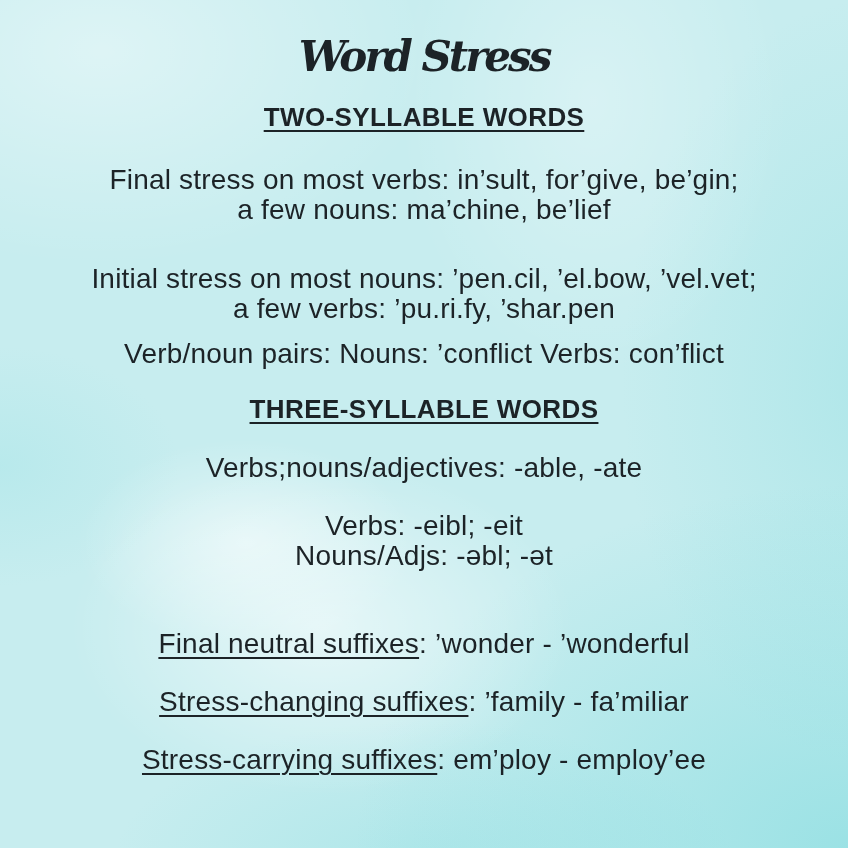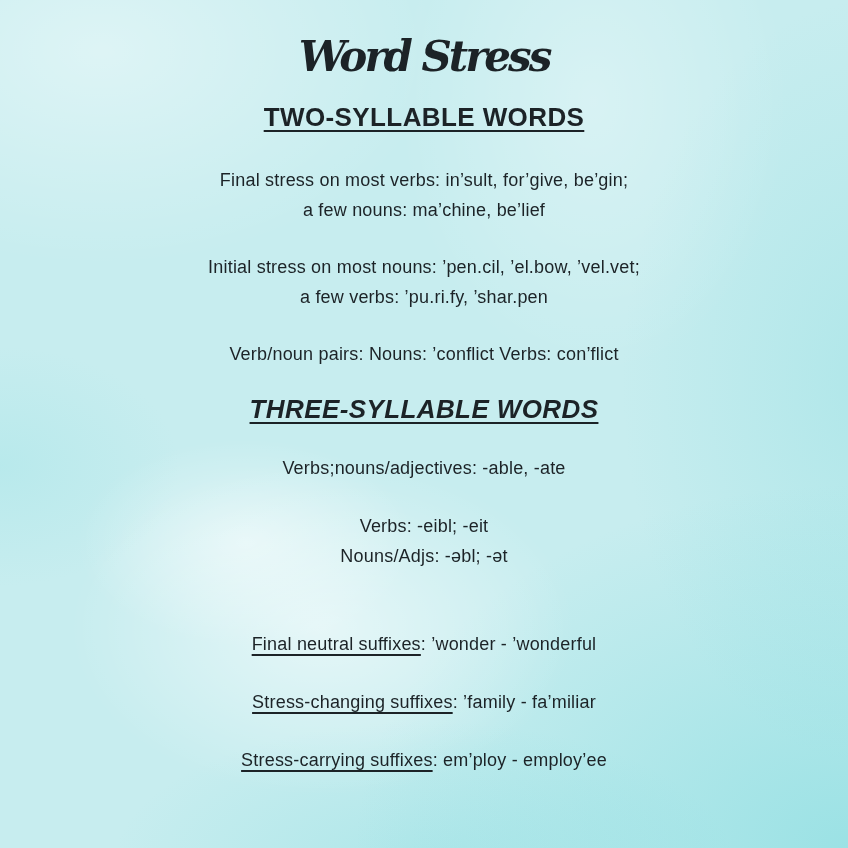--- a/index.html
+++ b/index.html
@@ -21,21 +21,21 @@
       radial-gradient(ellipse 300px 420px at 70% 12%, rgba(255,255,255,0.30), rgba(255,255,255,0) 65%),
       radial-gradient(ellipse 420px 280px at 38% 74%, rgba(255,255,255,0.55), rgba(255,255,255,0) 60%),
       radial-gradient(ellipse 260px 160px at 29% 64%, rgba(255,255,255,0.50), rgba(255,255,255,0) 65%),
       radial-gradient(ellipse 760px 560px at 100% 100%, rgba(94,210,214,0.42), rgba(94,210,214,0) 65%),
       radial-gradient(ellipse 420px 640px at 103% 45%, rgba(122,216,220,0.30), rgba(122,216,220,0) 60%),
       radial-gradient(ellipse 520px 240px at 50% 102%, rgba(110,214,218,0.28), rgba(110,214,218,0) 60%),
       radial-gradient(ellipse 300px 200px at 0% 55%, rgba(140,222,226,0.25), rgba(140,222,226,0) 60%);
   }
   .line{
     position:absolute;left:0;width:848px;
-    text-align:center;font-size:18px;line-height:30px;
+    text-align:center;font-size:28px;line-height:30px;
     letter-spacing:0.2px;white-space:nowrap;
   }
   .title{
     position:absolute;top:18px;left:0;width:848px;
     text-align:center;
     font-family:"DejaVu Serif","Liberation Serif",serif;
     font-style:italic;font-weight:700;
     font-size:42px;line-height:78px;letter-spacing:-3px;
   }
   .heading{
@@ -43,23 +43,23 @@
     font-weight:700;font-size:26px;line-height:26px;letter-spacing:0.4px;
     text-decoration:underline;text-decoration-thickness:2px;text-underline-offset:4px;
   }
   .twolines{height:60px;}
   .u{
     text-decoration:underline;text-decoration-thickness:1.5px;text-underline-offset:4px;
   }
   
   #h-two{top:104px;}
   #p-final{top:165px;}
-  #p-initial{top:252px;}
+  #p-initial{top:264px;}
   #p-pairs{top:339px;}
-  #h-three{top:396px;font-style:italic;}
+  #h-three{top:396px;}
   #p-suffixrule{top:453px;}
   #p-pron{top:511px;}
   #p-neutral{top:629px;}
   #p-changing{top:687px;}
   #p-carrying{top:745px;}
 </style>
 </head>
 <body>
 
 <div class="poster">

